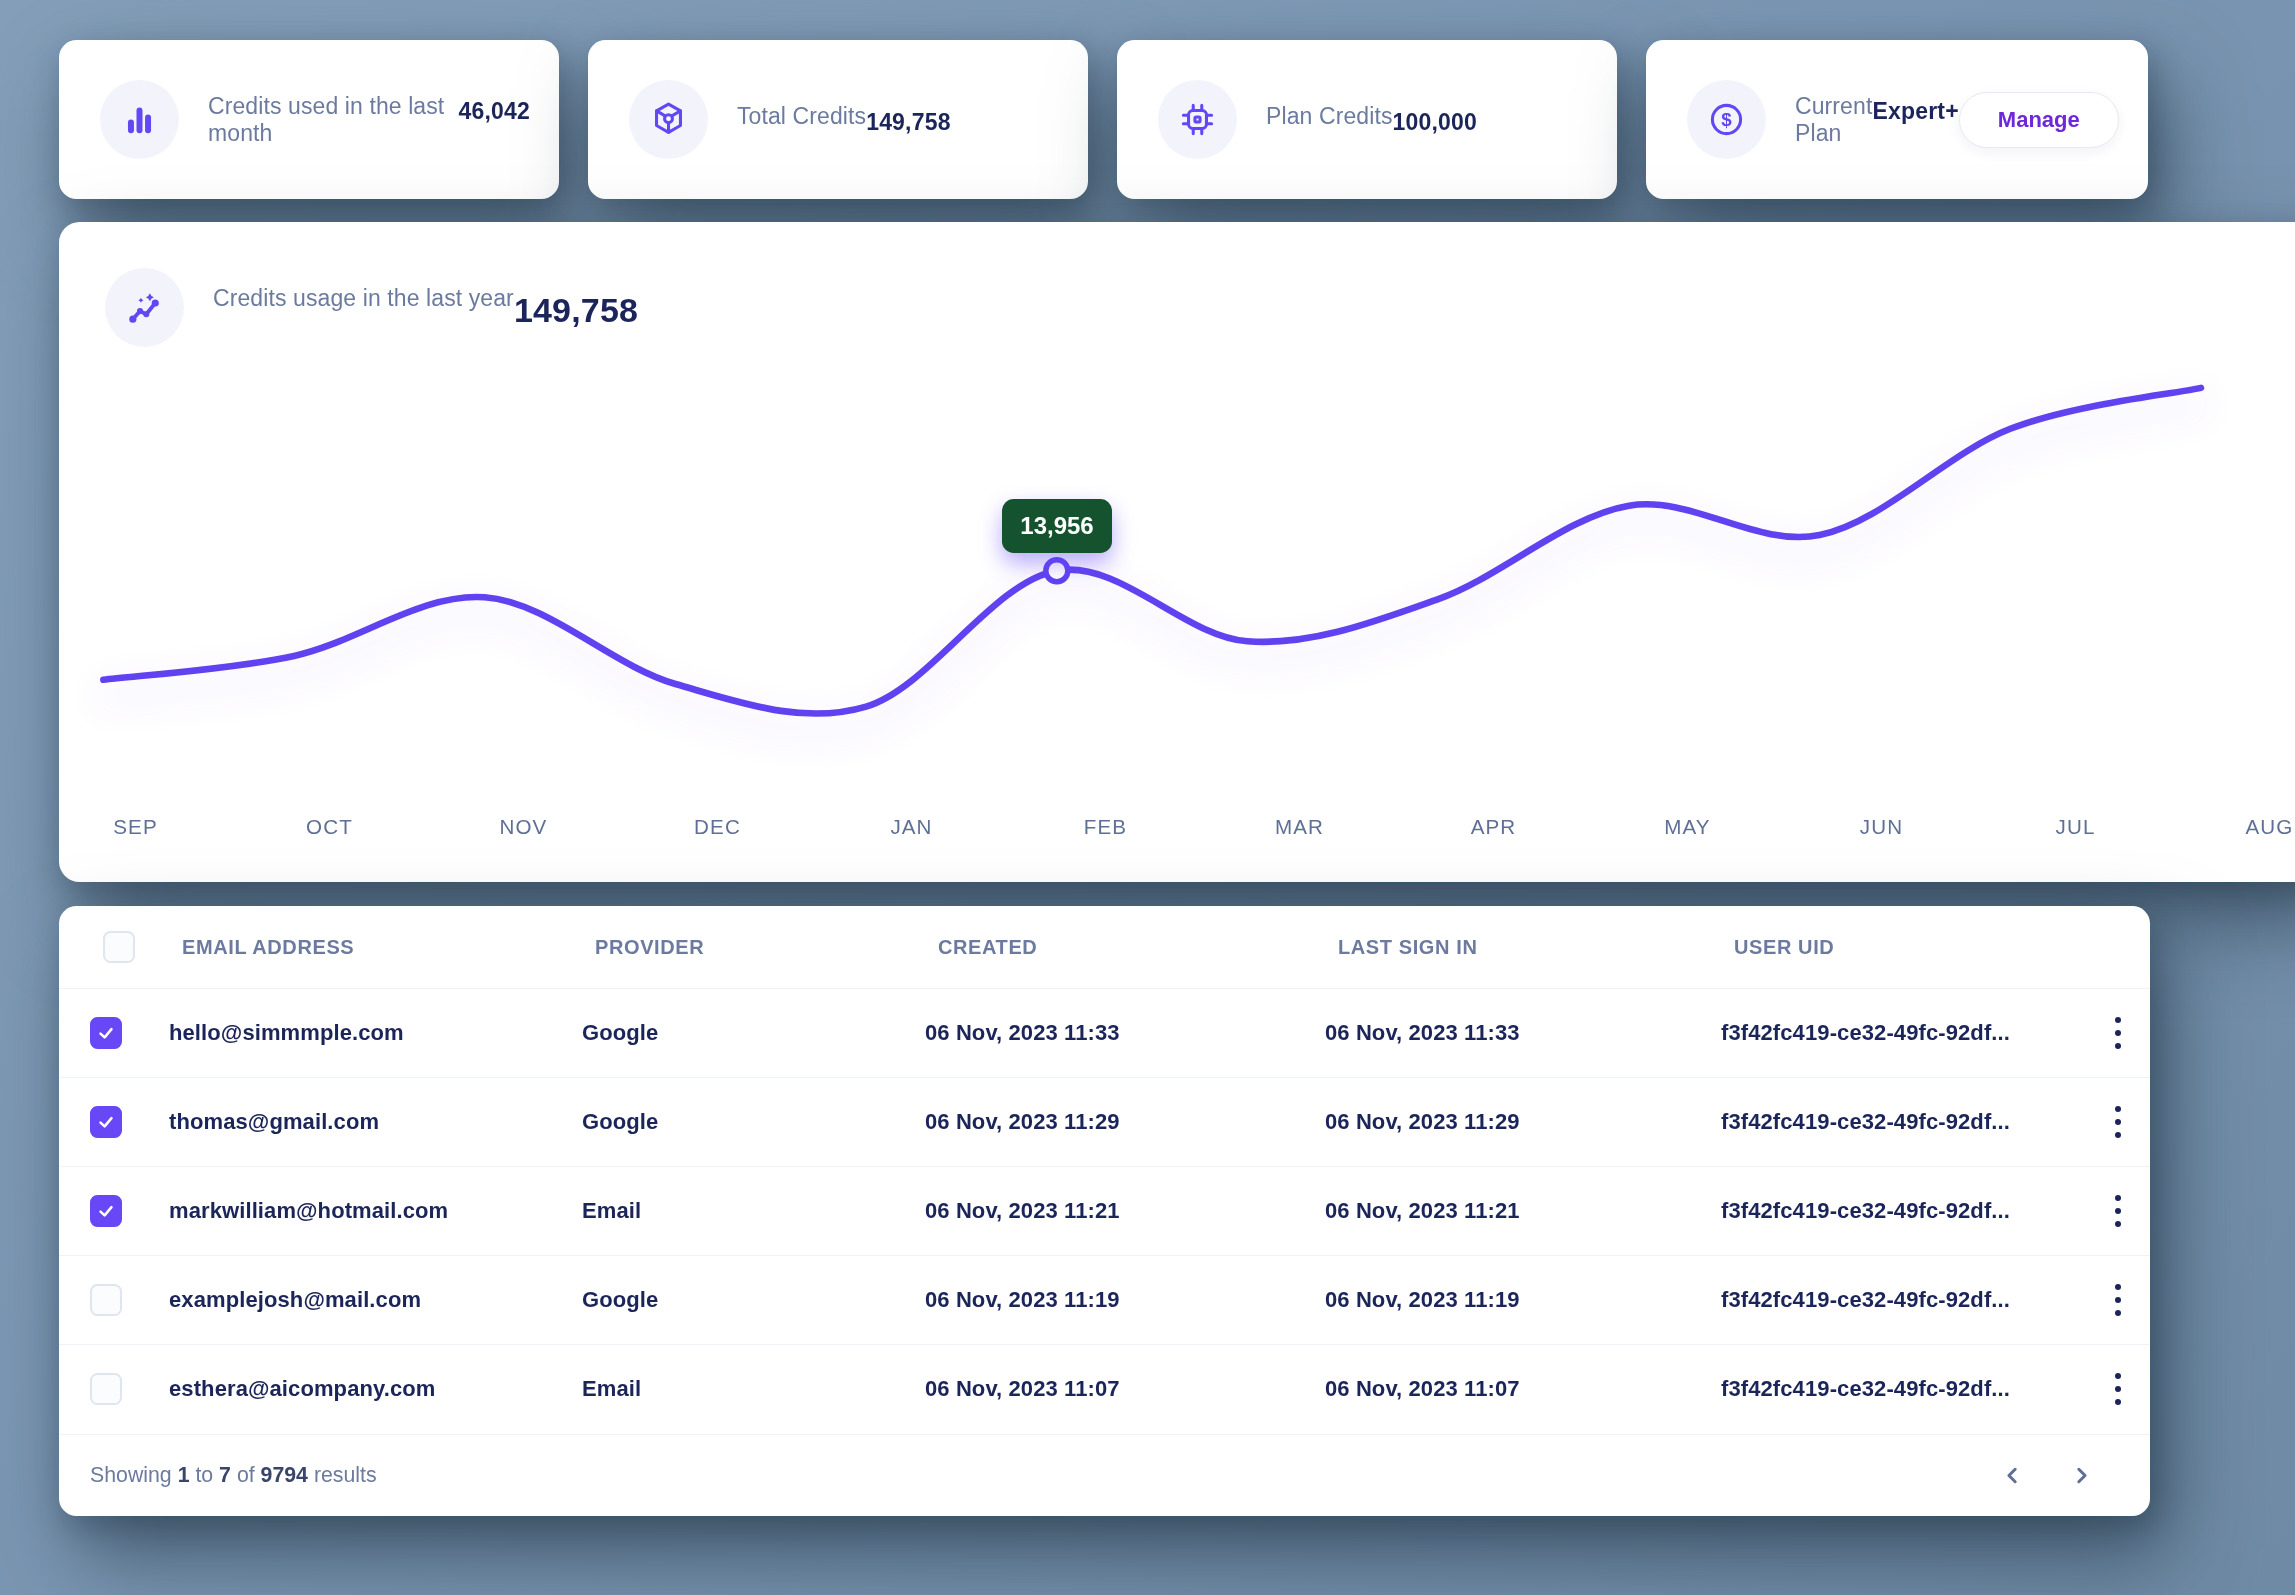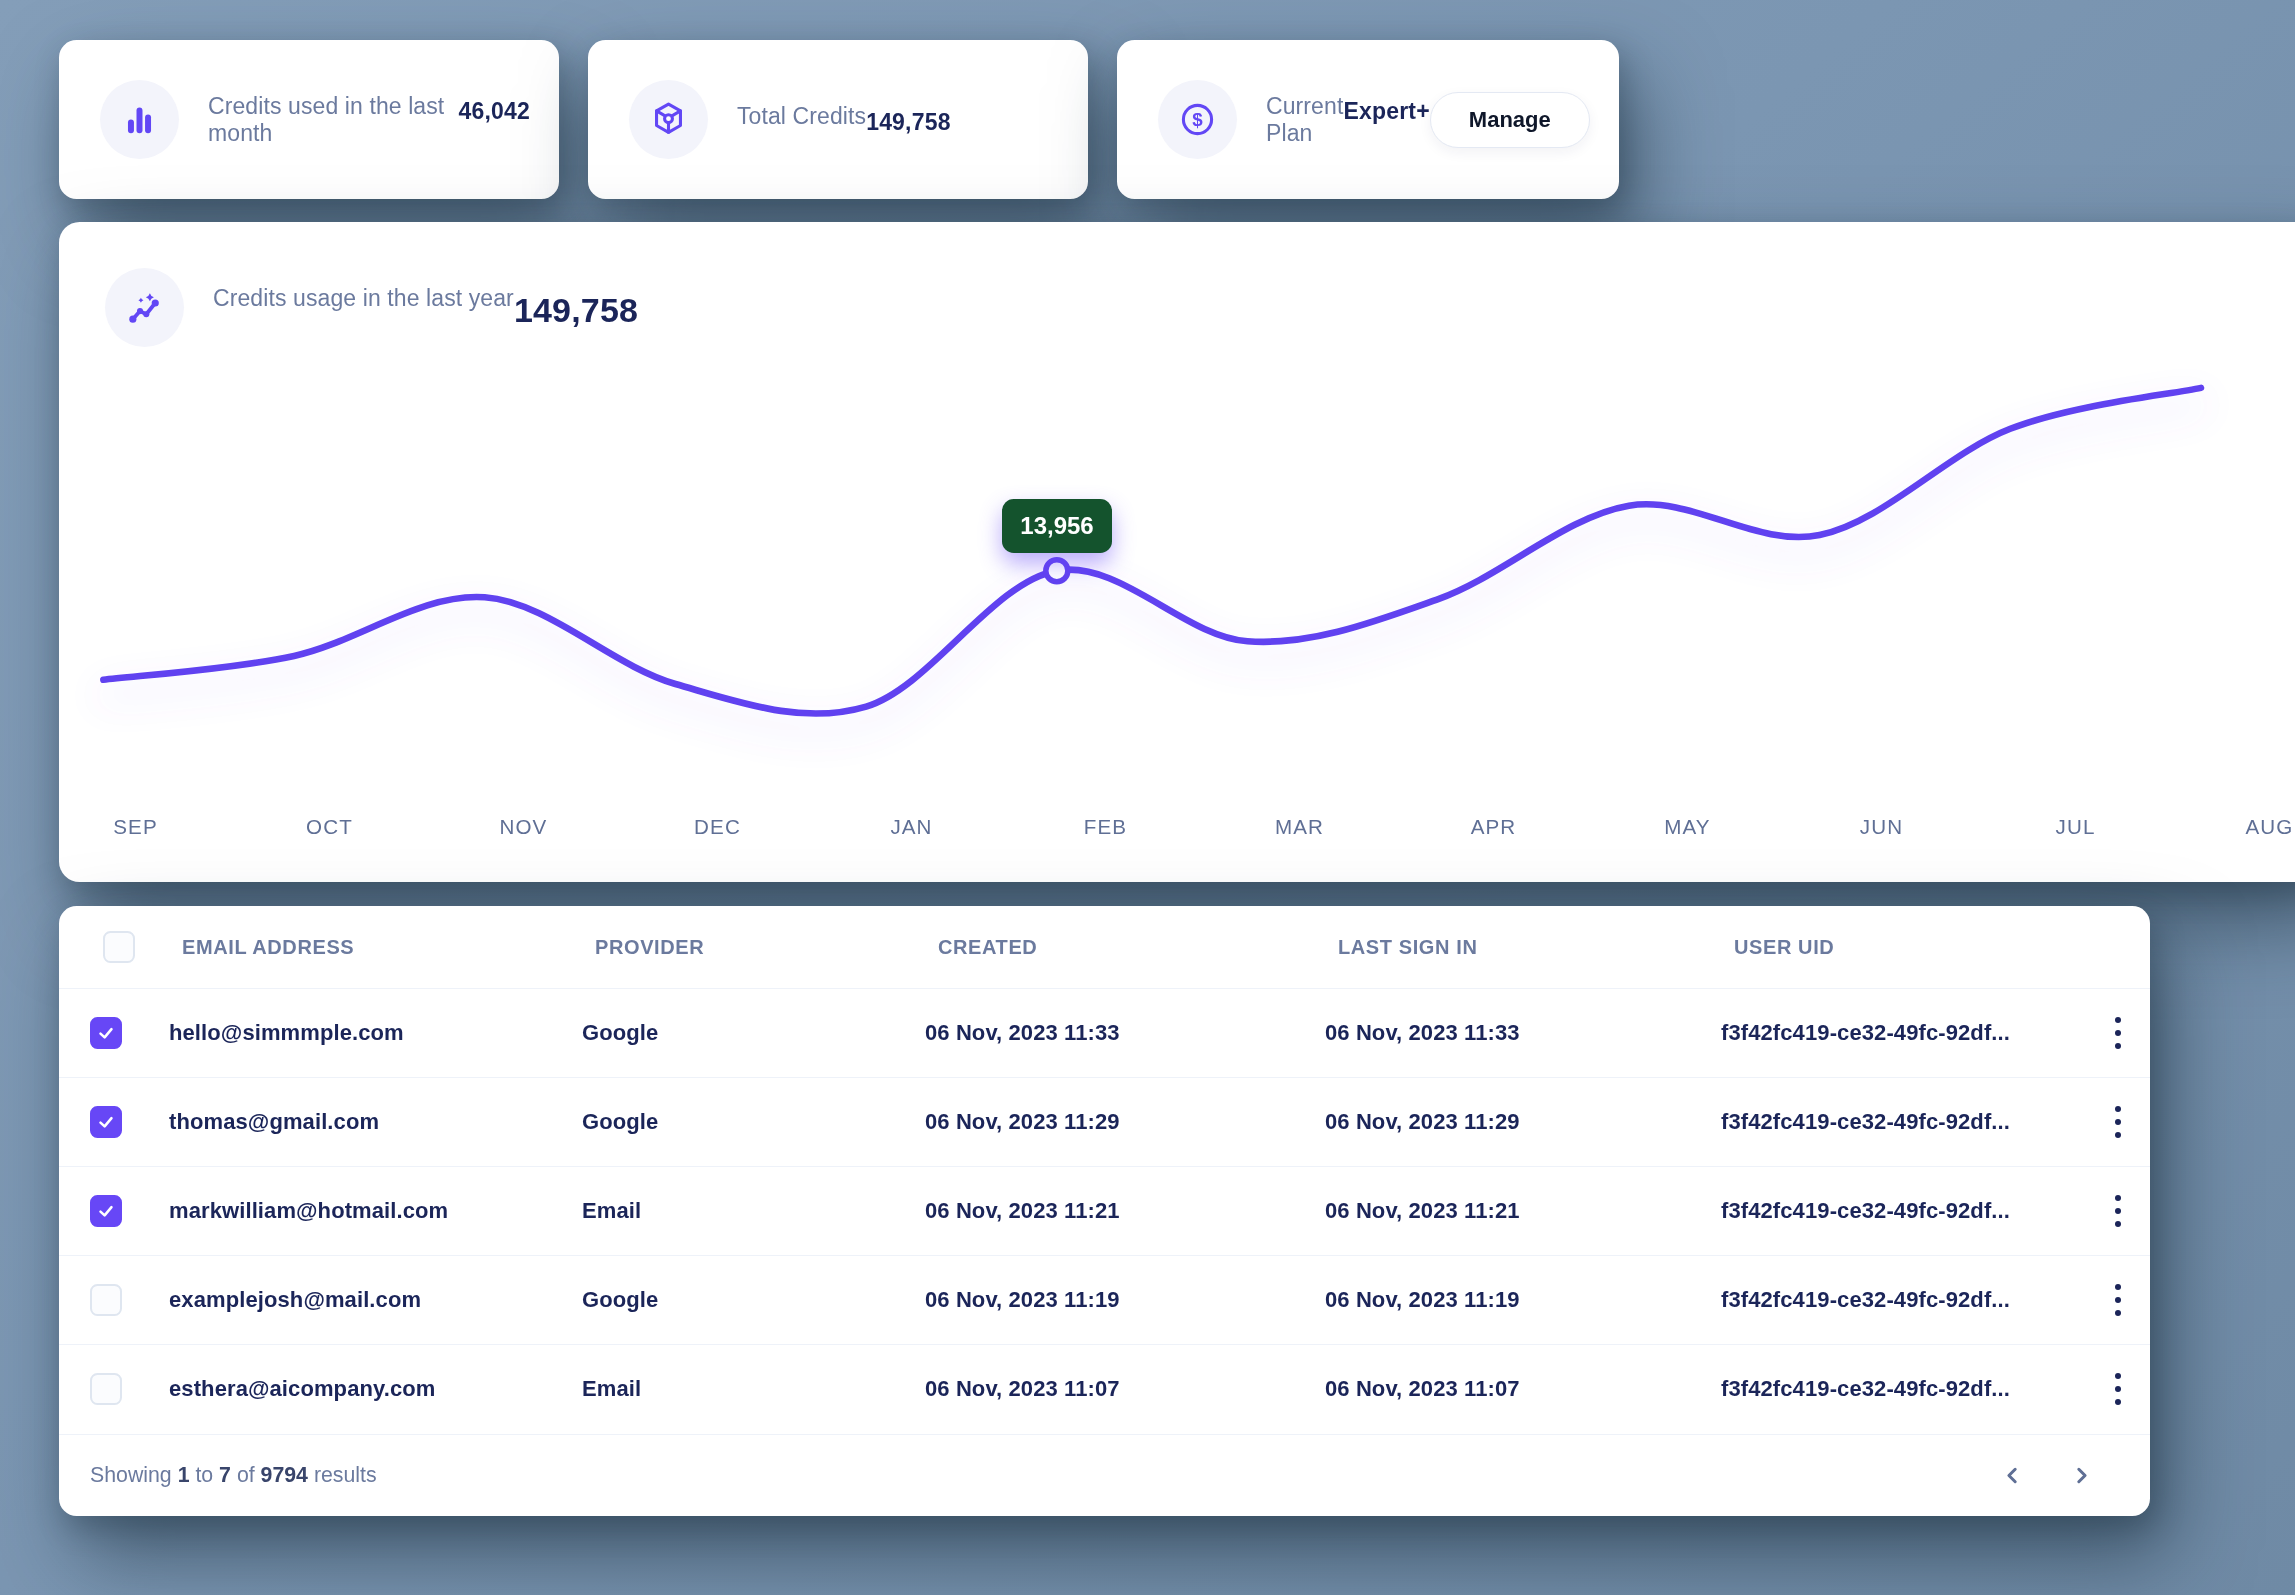--- a/index.html
+++ b/index.html
@@ -27,21 +27,21 @@
     width:79px; height:79px; border-radius:50%;
     background:#f3f4fb; display:flex; align-items:center; justify-content:center;
     flex:0 0 79px;
   }
   .stat-texts { margin-left:29px; display:flex; }
   .stat-label { font-size:23px; color:#6b7a9e; letter-spacing:0.1px; }
   .stat-value { font-size:23px; font-weight:800; color:#1b2559; margin-top:5.9px; letter-spacing:0.2px; }
   .manage-btn {
     margin-left:auto; height:56px; padding:0 38px; border-radius:29px;
     background:#fff; border:1.5px solid #e4e9f3; box-shadow:0 4.4px 13.2px rgba(27,37,89,.06);
-    font-size:22px; font-weight:700; color:#0f172a; display:flex; align-items:center; cursor:pointer;
+    font-size:22px; font-weight:700; color:#6d28d9; display:flex; align-items:center; cursor:pointer;
     font-family:inherit;
   }
   
   .chart-card { left:59px; top:222px; width:2264px; height:660px; }
   .chart-header { position:absolute; left:46px; top:46px; display:flex; align-items:center; }
   .chart-svg { position:absolute; left:0; top:0; width:2179px; height:660px; pointer-events:none; }
   .tooltip {
     position:absolute; width:110px; height:54px; border-radius:11.8px;
     background:#14532d; color:#fff; font-size:24px; font-weight:700;
     display:flex; align-items:center; justify-content:center;
@@ -108,20 +108,33 @@
         <path d="M24 27.5 V39"></path>
         <circle cx="24" cy="23" r="4.6" fill="#ffffff"></circle>
       </svg>
     </div>
     <div class="stat-texts">
       <span class="stat-label">Total Credits</span>
       <span class="stat-value">149,758</span>
     </div>
   </div>
 
+  <div class="stat-card">
+    <div class="icon-circle">
+      <svg width="41" height="41" viewBox="0 0 48 48" fill="none" stroke="#6247f5" stroke-width="3.6" stroke-linecap="round" stroke-linejoin="round">
+        <rect x="13.5" y="13.5" width="21" height="21" rx="5"></rect>
+        <rect x="21" y="21" width="6" height="6" rx="1.5"></rect>
+        <path d="M19 7.5 v6 M29 7.5 v6 M19 34.5 v6 M29 34.5 v6 M7.5 19 h6 M7.5 29 h6 M34.5 19 h6 M34.5 29 h6"></path>
+      </svg>
+    </div>
+    <div class="stat-texts">
+      <span class="stat-label">Plan Credits</span>
+      <span class="stat-value">100,000</span>
+    </div>
+  </div>
 
   <div class="stat-card">
     <div class="icon-circle">
       <svg width="41" height="41" viewBox="0 0 48 48" fill="none">
         <circle cx="24" cy="24" r="16.5" stroke="#6247f5" stroke-width="3.6"></circle>
         <text x="24" y="31.5" text-anchor="middle" font-size="22" font-weight="700" fill="#6247f5" font-family="Liberation Sans, sans-serif">$</text>
       </svg>
     </div>
     <div class="stat-texts">
       <span class="stat-label">Current Plan</span>

